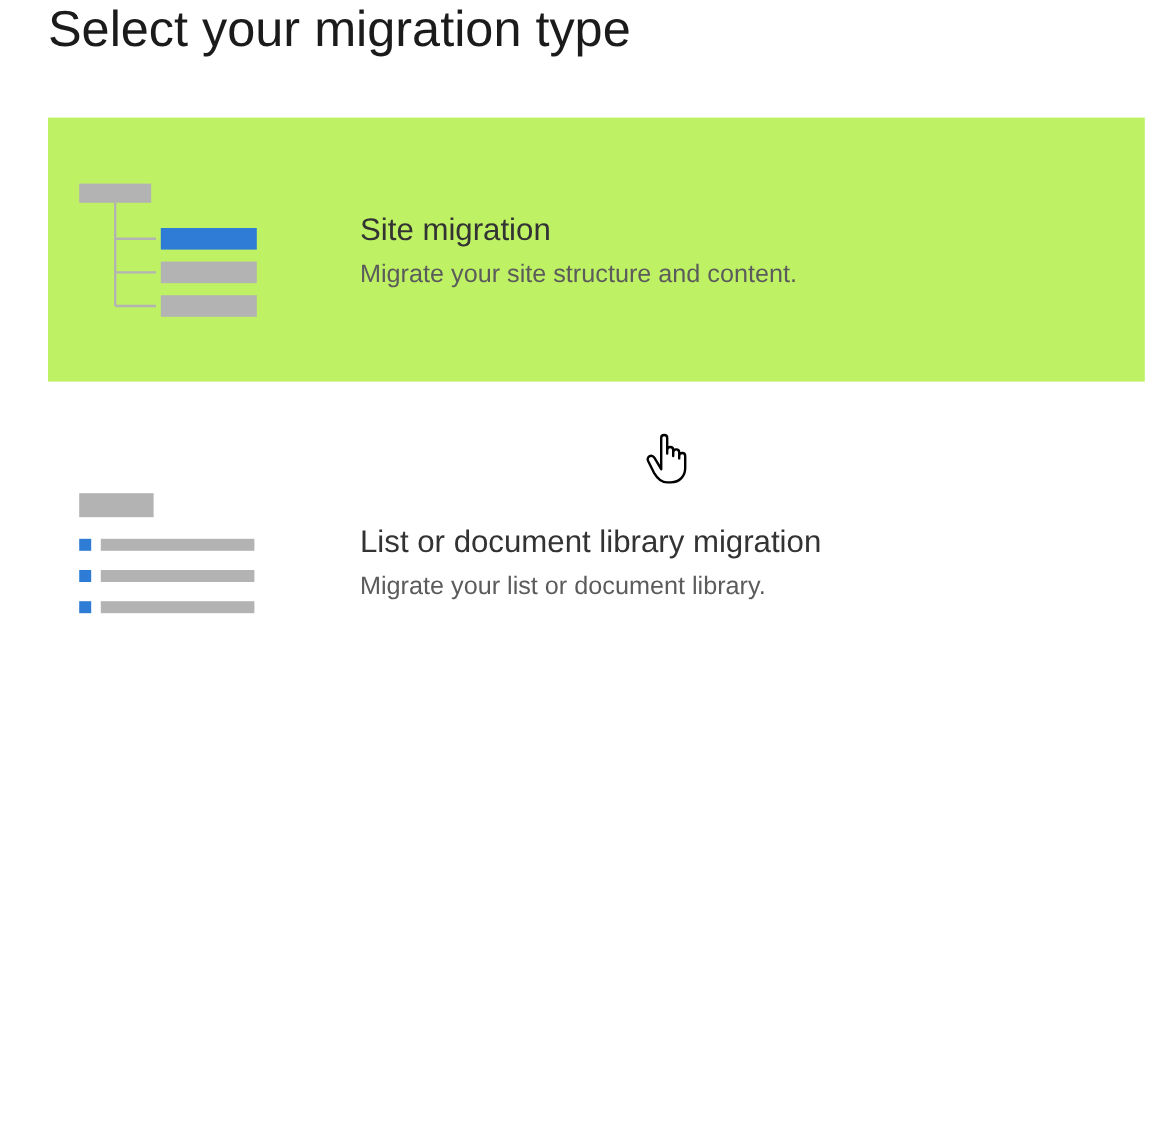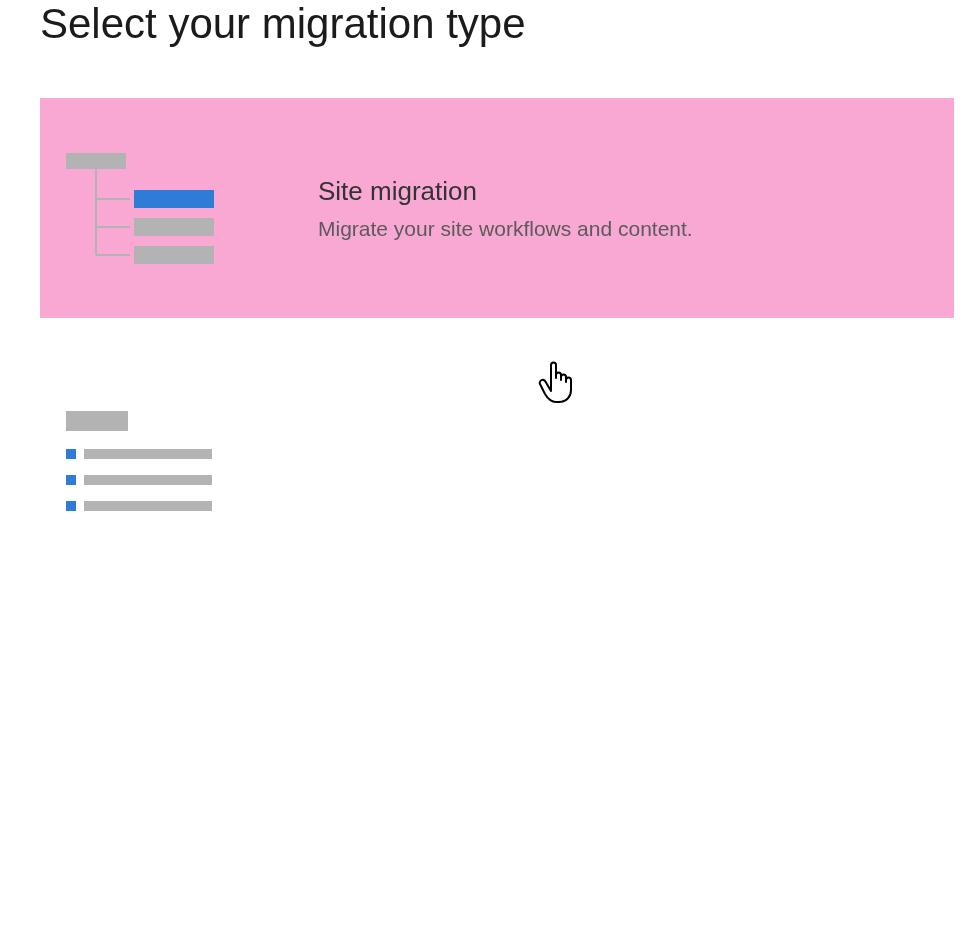--- a/index.html
+++ b/index.html
@@ -23,22 +23,21 @@
     }
     .option-card {
       display: flex;
       align-items: center;
       padding: 45px 20px 45px 20px;
       cursor: pointer;
       position: relative;
       margin-bottom: 40px;
     }
     .option-card.hovered {
-      background: #f9a8d4;
-      gap: 18px;
+      background: #bef264;
     }
     .option-icon-wrap {
       width: 180px;
       flex-shrink: 0;
       display: flex;
       align-items: center;
       justify-content: flex-start;
     }
     .option-text {
       flex: 1;
@@ -89,40 +88,44 @@
         <line x1="36" y1="84" x2="70" y2="84" stroke="#b3b3b3" stroke-width="2"></line>
         <line x1="36" y1="112" x2="70" y2="112" stroke="#b3b3b3" stroke-width="2"></line>
 
         <rect x="74" y="47" width="80" height="18" fill="#2f7cd6"></rect>
         <rect x="74" y="75" width="80" height="18" fill="#b3b3b3"></rect>
         <rect x="74" y="103" width="80" height="18" fill="#b3b3b3"></rect>
       </svg>
     </div>
     <div class="option-text">
       <div class="option-title">Site migration</div>
-      <div class="option-desc">Migrate your site workflows and content.</div>
+      <div class="option-desc">Migrate your site structure and content.</div>
     </div>
   </div>
 
   <div class="option-card">
     <div class="option-icon-wrap">
       <svg viewBox="0 0 160 130">
 
         <rect x="6" y="8" width="62" height="20" fill="#b3b3b3"></rect>
 
         <rect x="6" y="46" width="10" height="10" fill="#2f7cd6"></rect>
         <rect x="24" y="46" width="128" height="10" fill="#b3b3b3"></rect>
 
         <rect x="6" y="72" width="10" height="10" fill="#2f7cd6"></rect>
         <rect x="24" y="72" width="128" height="10" fill="#b3b3b3"></rect>
 
         <rect x="6" y="98" width="10" height="10" fill="#2f7cd6"></rect>
         <rect x="24" y="98" width="128" height="10" fill="#b3b3b3"></rect>
       </svg>
     </div>
+    <div class="option-text">
+      <div class="option-title">List or document library migration</div>
+      <div class="option-desc">Migrate your list or document library.</div>
+    </div>
   </div>
 
 
 </div>
 
 <div class="cursor-pointer">
   <svg viewBox="0 0 38 44">
     <path d="M15 5 C15 3.5 16.2 2.5 17.5 2.5 C18.8 2.5 20 3.5 20 5 L20 18
              L20 15 C20 13.5 21.2 12.5 22.5 12.5 C23.8 12.5 25 13.5 25 15 L25 20
              L25 17 C25 15.5 26.2 14.5 27.5 14.5 C28.8 14.5 30 15.5 30 17 L30 22

